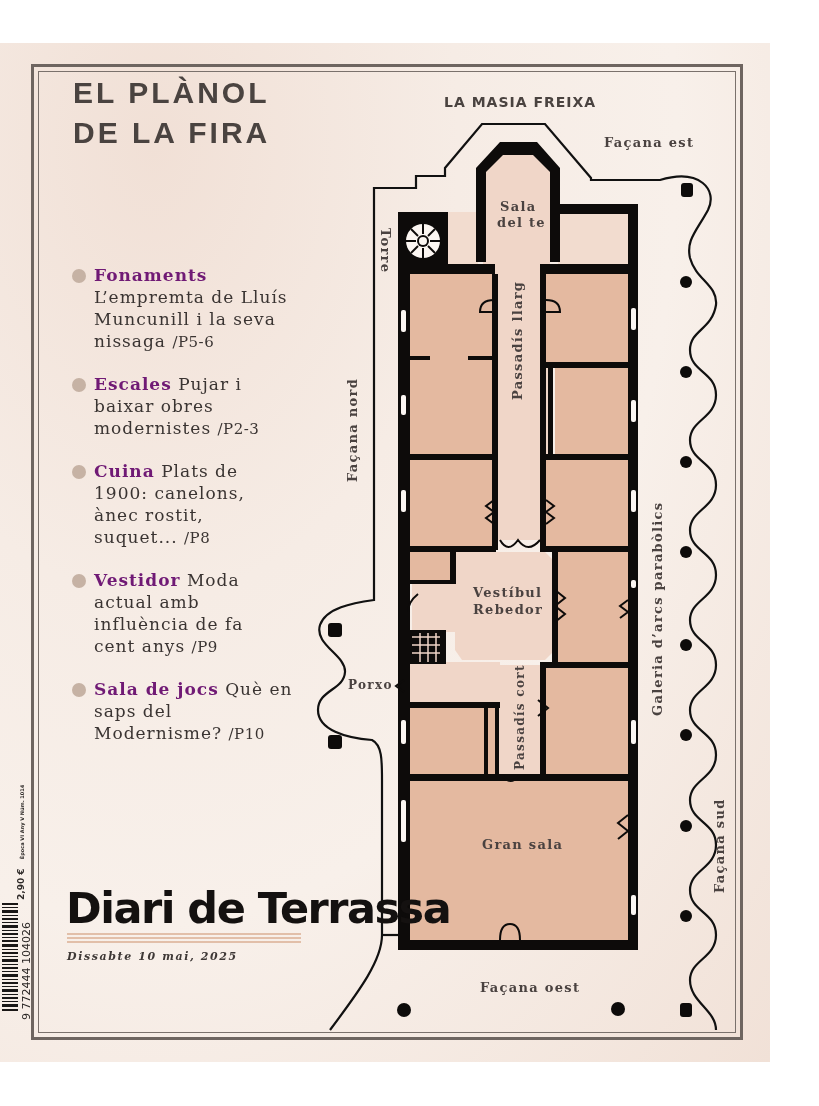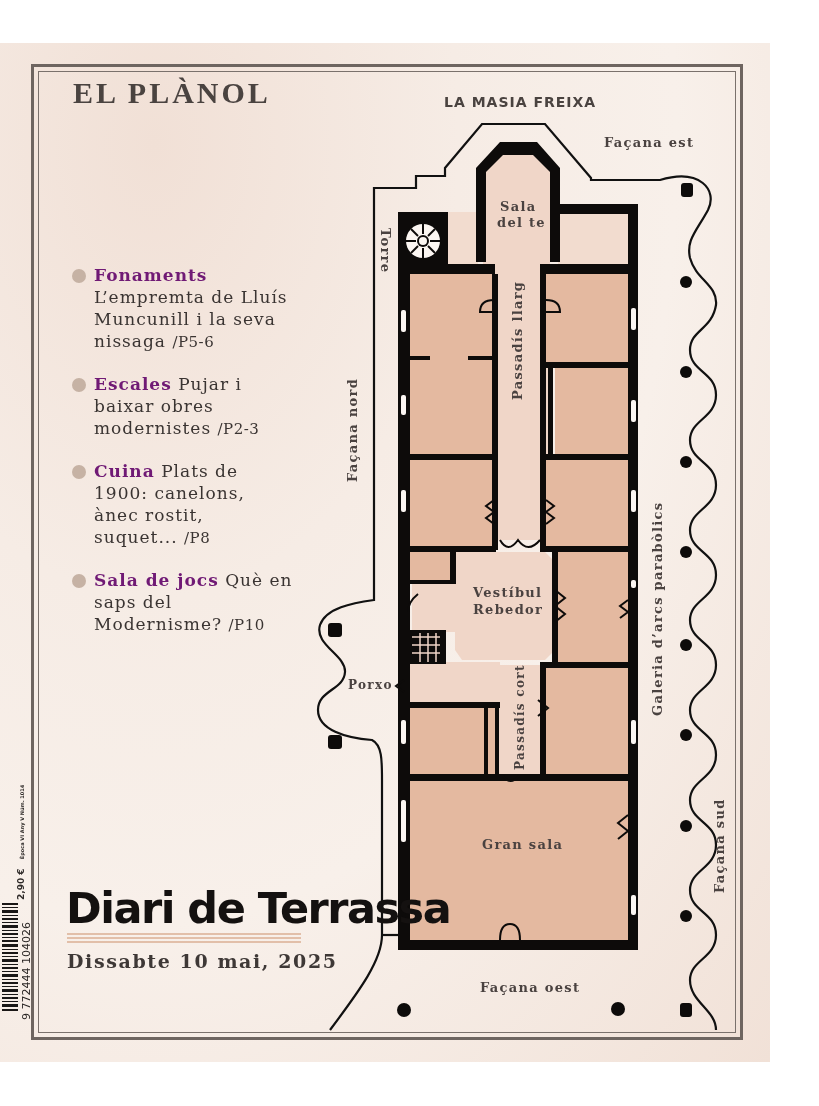--- a/index.html
+++ b/index.html
@@ -11,40 +11,40 @@
   .frame-outer {
     position:absolute; left:31px; top:21px; width:712px; height:976px;
     border:3px solid #6e6560; box-sizing:border-box;
   }
   .frame-inner {
     position:absolute; left:38px; top:28px; width:698px; height:962px;
     border:1.5px solid #7a716c; box-sizing:border-box;
   }
   .title {
     position:absolute; left:73px; top:73px; margin:0;
-    font-family:Liberation Serif, serif; font-weight:bold;
+    font-family:Liberation Sans, sans-serif; font-weight:bold;
     font-size:30px; line-height:40px; letter-spacing:3px; color:#4a4340;
     text-transform:uppercase;
   }
   .title span { display:block; }
   .items { position:absolute; left:72px; top:220px; width:240px; }
   .item { position:relative; padding-left:22px; margin-bottom:20px;
     font-family:"DejaVu Serif", serif; font-size:17px; line-height:22px; color:#3a3432; letter-spacing:1px; }
   .item .dot { position:absolute; left:0; top:5px; width:14px; height:14px; border-radius:50%; background:#c6b2a4; }
   .item .kicker { font-weight:bold; color:#701a75;text-align:center; }
   .item .ref { font-size:15px; letter-spacing:0.5px; }
   .logo {
     position:absolute; left:66px; top:883px;
     font-family:"DejaVu Sans", sans-serif; font-weight:bold; font-size:43px; letter-spacing:-1.5px; color:#141110;
   }
   .rules { position:absolute; left:67px; top:933px; width:234px; height:10px; }
   .rules div { height:2px; background:#e2bfa9; margin-bottom:2px; }
   .date {
     position:absolute; left:67px; top:950px;
-    font-family:"DejaVu Serif", serif; font-weight:bold; font-size:19px; letter-spacing:1.6px; color:#3e3836;
+    font-family:"DejaVu Serif", serif; font-weight:bold; font-size:11px; letter-spacing:1.6px; color:#3e3836;font-style:italic;
   }
   .spine-text {
     position:absolute; left:16px; top:900px; transform-origin:0 0; transform:rotate(-90deg);
     font-family:"DejaVu Sans", sans-serif; font-weight:bold; font-size:9px; color:#2e2a28; white-space:nowrap;
   }
   .spine-text .small { font-size:5px; margin-left:6px; }
   .barcode { position:absolute; left:2px; top:903px; width:28px; height:112px; }
   .barcode-num {
     position:absolute; left:20px; top:1020px; transform-origin:0 0; transform:rotate(-90deg);
     font-family:"DejaVu Sans", sans-serif; font-size:11px; color:#2a2624; white-space:nowrap;
@@ -225,40 +225,47 @@
   <text class="lbl" x="348" y="689" font-size="12">Porxo</text>
   <text class="lbl" x="524" y="770" font-size="12" transform="rotate(-90 524 770)">Passadís cort</text>
   <text class="lbl" x="662" y="716" font-size="13" transform="rotate(-90 662 716)">Galeria d’arcs parabòlics</text>
   <text class="lbl" x="482" y="849" font-size="13">Gran sala</text>
   <text class="lbl" x="724" y="893" font-size="13" transform="rotate(-90 724 893)">Façana sud</text>
   <text class="lbl" x="480" y="992" font-size="13">Façana oest</text>
 </svg>
 
 <h1 class="title">
   <span>EL PLÀNOL</span>
+  <span>DE LA FIRA</span>
 </h1>
 
 <div class="items" style="top:264px;">
   <div class="item" style="width:220px;">
     <span class="dot"></span>
     <span class="kicker">Fonaments</span>
     <span>L’empremta de Lluís Muncunill i la seva nissaga</span>
     <span class="ref">/P5-6</span>
   </div>
   <div class="item" style="width:170px;">
     <span class="dot"></span>
     <span class="kicker">Escales</span>
     <span>Pujar i baixar obres modernistes</span>
     <span class="ref">/P2-3</span>
   </div>
   <div class="item" style="width:180px;">
     <span class="dot"></span>
     <span class="kicker">Cuina</span>
     <span>Plats de 1900: canelons, ànec rostit, suquet...</span>
     <span class="ref">/P8</span>
+  </div>
+  <div class="item" style="width:180px;">
+    <span class="dot"></span>
+    <span class="kicker">Vestidor</span>
+    <span>Moda actual amb influència de fa cent anys</span>
+    <span class="ref">/P9</span>
   </div>
   <div class="item" style="width:200px;">
     <span class="dot"></span>
     <span class="kicker">Sala de jocs</span>
     <span>Què en saps del Modernisme?</span>
     <span class="ref">/P10</span>
   </div>
 </div>
 
 <div class="logo">Diari de Terrassa</div>

